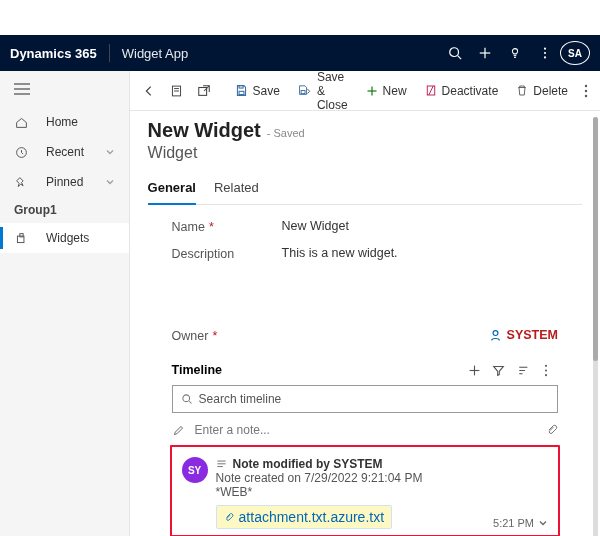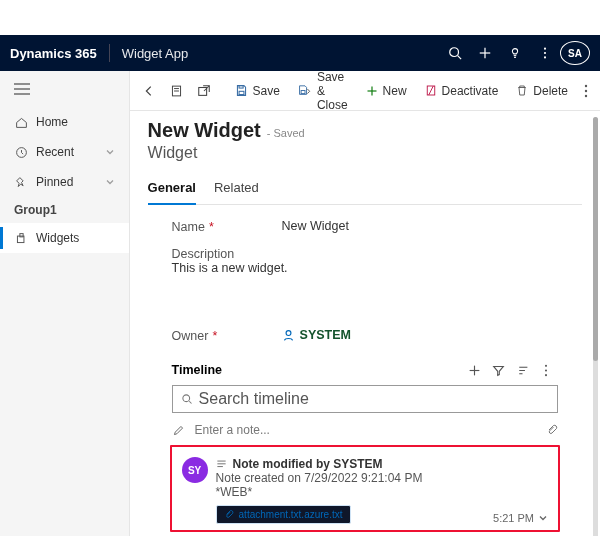--- a/index.html
+++ b/index.html
@@ -9,21 +9,21 @@
   .topbar .brand { font-weight: 600; }
   .topbar .divider { width: 1px; height: 18px; background: #445; margin: 0 12px; }
   .topbar .appname { opacity: .9; }
   .topbar .spacer { flex: 1; }
   .topbar .tbtn { width: 30px; height: 30px; display: flex; align-items: center; justify-content: center; cursor: pointer; }
   .avatar-circle { width: 38px; height: 24px; border: 1px solid #fff; border-radius: 50%; display:flex;align-items:center;justify-content:center; font-size:10px; font-weight:600;}
   
   .shell { display: flex; height: calc(536px - 36px); }
   .sidebar { width: 140px; background: #f5f5f5; border-right: 1px solid #e5e5e5; font-size: 12px; color: #333; }
   .hamburger { height: 36px; display:flex; align-items:center; padding:0 14px; }
-  .sb-item { height: 30px; display: flex; align-items: center; padding: 0 14px; gap: 8px; cursor: pointer; }
+  .sb-item { height: 30px; display: flex; align-items: center; padding: 0 14px; gap: 18px; cursor: pointer; }
   .sb-item .chev { margin-left: auto; opacity:.6; }
   .sb-group { padding: 6px 14px; font-weight: 600; color: #444; }
   .sb-item.active { background: #fff; position: relative; }
   .sb-item.active::before { content:""; position:absolute; left:0; top:4px; bottom:4px; width:3px; background:#0078d4; }
   .ico { width:14px; display:inline-flex; justify-content:center; }
 
   .main { flex:1; display:flex; flex-direction:column; position: relative; }
   .cmdbar { height: 40px; border-bottom: 1px solid #e5e5e5; display:flex; align-items:center; padding: 0 6px; gap: 2px; font-size: 12px; color:#333; }
   .cmdbar .cbtn { display:flex; align-items:center; gap:5px; padding: 4px 8px; cursor:pointer; border-radius:2px; }
   .cmdbar .sep { flex: 0 0 6px; }
@@ -37,37 +37,37 @@
 
   .tabs { margin-top: 12px; border-bottom:1px solid #e3e3e3; display:flex; gap:18px; font-size:13px; }
   .tab { padding: 6px 0 8px 0; cursor:pointer; color:#444; }
   .tab.active { font-weight:600; color:#111; border-bottom: 2px solid #0078d4; margin-bottom:-1px; }
 
   .form-area { padding: 14px 24px 0 24px; font-size: 12.5px; color:#333; }
   .frow { display:flex; align-items:flex-start; margin-bottom: 12px; }
   .flabel { width: 110px; color:#555; padding-top:1px; }
   .req { color:#c50f1f; margin-left: 4px; }
   .fval { flex:1; }
-  .owner-val { color:#14532d; font-weight:600; display:flex; align-items:center; gap:5px; }
+  .owner-val { color:#b91c1c; font-weight:600; display:flex; align-items:center; gap:5px;justify-content:flex-end; }
 
   .timeline-hdr { display:flex; align-items:center; margin-top: 20px; font-size: 12.5px; font-weight:600; padding: 0 24px; }
   .timeline-hdr .thspacer { flex:1; }
   .timeline-hdr .thbtn { width:24px; display:flex; justify-content:center; cursor:pointer; color:#555; }
 
-  .search-box { margin: 8px 24px 0 24px; height: 28px; border:1px solid #999; display:flex; align-items:center; padding:0 8px; gap:6px; font-size:16px; color:#555; }
+  .search-box { margin: 8px 24px 0 24px; height: 28px; border:1px solid #999; display:flex; align-items:center; padding:0 8px; gap:6px; font-size:12px; color:#555; }
   .note-box { margin: 10px 24px 0 24px; display:flex; align-items:center; gap:10px; font-size:12px; color:#777; }
   .note-box .grow { flex:1; }
 
   .note-card { margin: 8px 22px 8px 22px; border: 2.5px solid #e13; border-radius:1px; padding: 10px 10px 6px 10px; font-size: 12px; color:#333; position:relative; }
   .note-head { display:flex; gap:8px; }
   .avatar-sm { width:26px; height:26px; border-radius:50%; background:#8a2be2; color:#fff; font-size:10px; font-weight:600; display:flex; align-items:center; justify-content:center; flex-shrink:0;}
   .note-title { font-weight:600; }
   .note-sub { color:#555; }
   .note-src { color:#555; }
-  .attach { display:inline-flex; align-items:center; gap:5px; border:1px solid #cfe3f5; background:#0f172a; color:#0067b8; padding: 3px 7px; margin-top:6px; font-size:10px; border-radius:2px; cursor:pointer;}
+  .attach { display:inline-flex; align-items:center; gap:5px; border:1px solid #cfe3f5; background:#fef9c3; color:#0067b8; padding: 3px 7px; margin-top:6px; font-size:14px; border-radius:2px; cursor:pointer;}
   .note-time { position:absolute; right:10px; bottom:6px; color:#666; font-size:11px; display:flex; align-items:center; gap:4px;}
 
   .vscroll { position:absolute; right:2px; top:6px; bottom:10px; width:5px; background:#ddd; border-radius:3px; }
   .vscroll .thumb { position:absolute; left:0; right:0; top:0; height:55%; background:#aaa; border-radius:3px; }
 
   svg { display:block; }
 </style>
 </head>
 <body>
 
@@ -252,21 +252,21 @@
       <div class="tabs">
         <div class="tab active">General</div>
         <div class="tab">Related</div>
       </div>
 
       <div class="form-area">
         <div class="frow">
           <div class="flabel"><span>Name</span><span class="req">*</span></div>
           <div class="fval">New Widget</div>
         </div>
-        <div class="frow" style="min-height:70px;flex-direction:column;">
+        <div class="frow" style="min-height:70px;">
           <div class="flabel"><span>Description</span></div>
           <div class="fval">This is a new widget.</div>
         </div>
         <div class="frow">
           <div class="flabel"><span>Owner</span><span class="req">*</span></div>
           <div class="fval owner-val">
             <span>
                 <svg width="13" height="13" viewBox="0 0 16 16" fill="none" stroke="#0067b8" stroke-width="1.4">
                   <circle cx="8" cy="5" r="3"></circle>
                   <path d="M3 14c1-3 9-3 10 0"></path>

